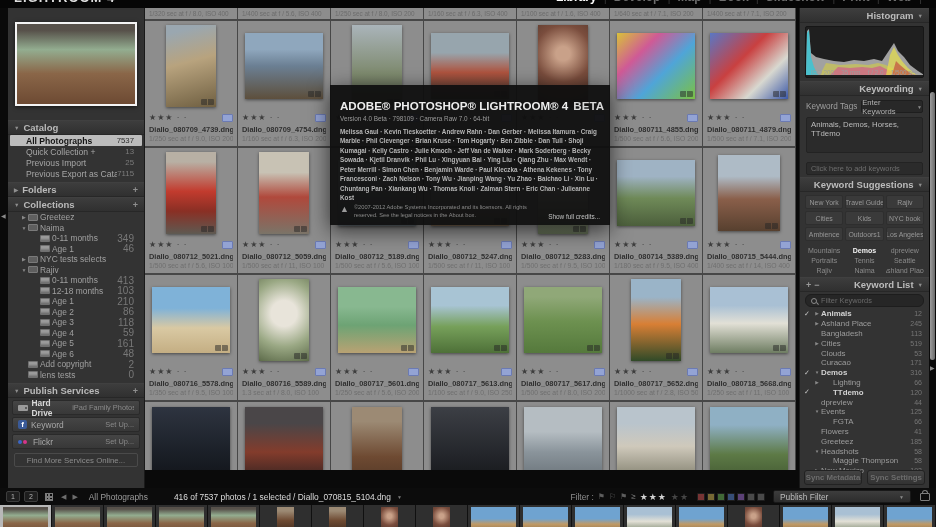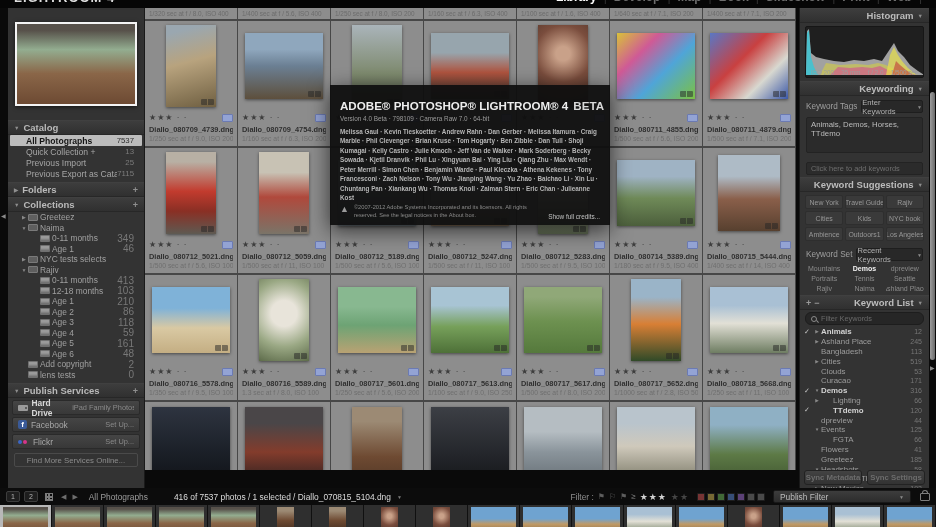--- a/index.html
+++ b/index.html
@@ -392,21 +392,21 @@
     <span>Publish Services</span>
     <span class="plus">+</span>
   </div>
   <div class="pub-row">
     <span class="icon-hd"></span>
     <span class="svc">Hard Drive</span>
     <span class="detail">iPad Family Photos ◀</span>
   </div>
   <div class="pub-row">
     <span class="icon-fb">f</span>
-    <span>Facebook</span>
+    <span>Keyword</span>
     <span class="detail">Set Up...</span>
   </div>
   <div class="pub-row">
     <span class="icon-flickr">
         <i></i>
         <i></i>
       </span>
     <span>Flickr</span>
     <span class="detail">Set Up...</span>
   </div>
@@ -900,27 +900,20 @@
       <div class="sug-btn">NYC book</div>
 
       <div class="sug-btn">Ambience</div>
 
       <div class="sug-btn">Outdoors1</div>
 
       <div class="sug-btn">Los Angeles</div>
 
   </div>
 
-  <div class="set-row">
-    <span>Keyword Set</span>
-    <span class="dropdown">
-      <span>Recent Keywords</span>
-        <span class="dd-tri">▼</span>
-    </span>
-  </div>
   <div class="set-grid">
 
       <div class="set-item">Mountains</div>
 
       <div class="set-item active">Demos</div>
 
       <div class="set-item">dpreview</div>
 
       <div class="set-item">Portraits</div>
 

